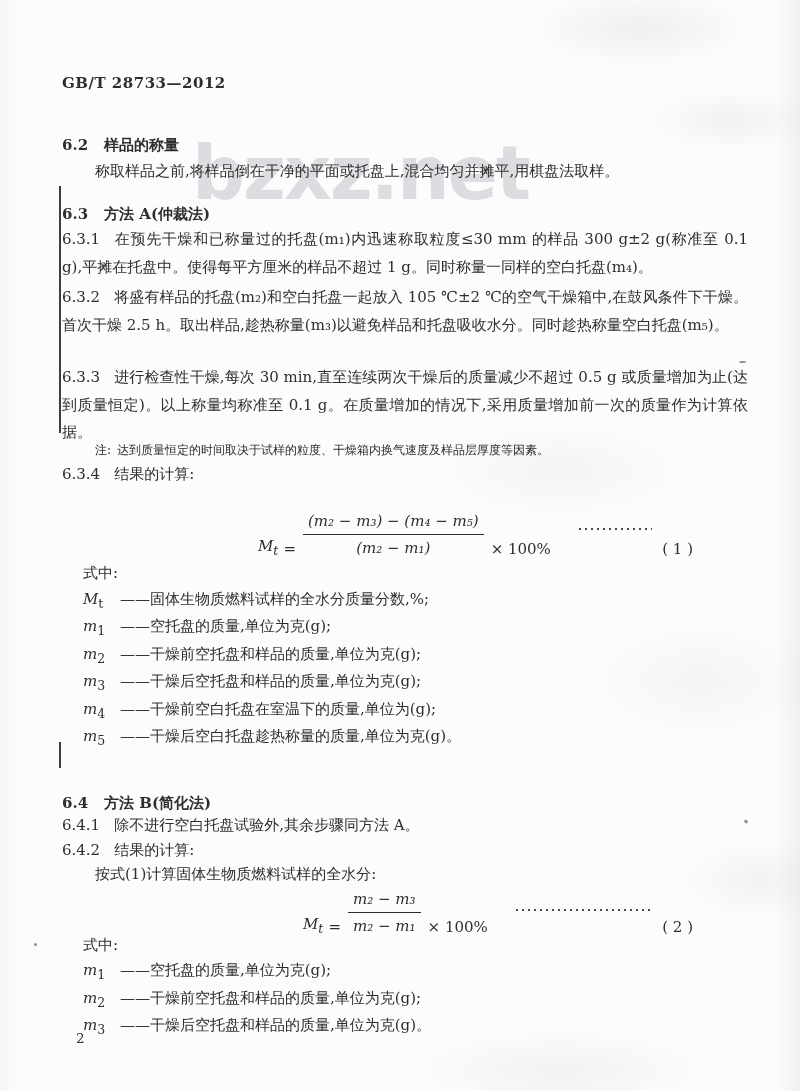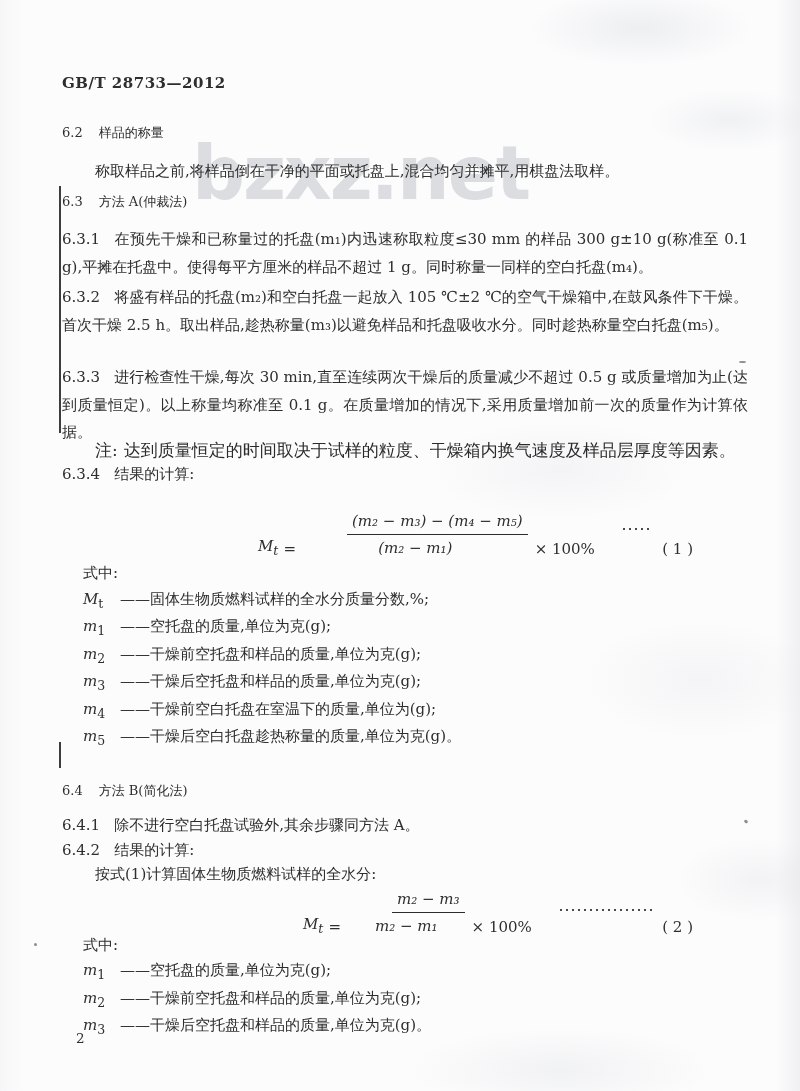--- a/index.html
+++ b/index.html
@@ -20,37 +20,37 @@
   }
   .watermark{
     position:absolute;left:192px;top:130px;z-index:0;
     font-family:"DejaVu Sans","Liberation Sans",sans-serif;
     font-weight:bold;font-size:74px;letter-spacing:-2px;
     color:#c6c9ce;opacity:0.6;white-space:nowrap;
   }
   .content{position:absolute;left:62px;top:0;width:686px;height:841px;z-index:1;}
   .blk{position:absolute;left:0;right:0;margin:0;}
   .doc-header{font-weight:bold;font-size:15px;letter-spacing:0.5px;}
-  .h{font-weight:normal;font-size:13px;}
+  .h{font-weight:bold;font-size:15px;margin-top:12px;}
   .hnum{margin-right:16px;}
   .para{font-size:15px;line-height:27.5px;text-align:justify;}
   .pnum{margin-right:14px;white-space:nowrap;}
   .indent{padding-left:33px;}
   .lmargin{padding-left:21px;}
-  .note{font-size:17px;line-height:20px;padding-left:33px;color:#2b2b2b;}
+  .note{font-size:12px;line-height:20px;padding-left:33px;color:#2b2b2b;}
   .note-label{margin-right:6px;}
   
   .formula{display:flex;align-items:flex-end;font-size:15px;}
   .f1{left:196px;right:55px;top:500px;height:58px;}
   .f2{left:241px;right:55px;top:884px;height:52px;}
   .math{font-style:italic;font-family:"DejaVu Serif",serif;}
   .mvar{margin-right:5px;}
   .eq{margin-right:7px;}
   .frac{display:inline-block;text-align:center;line-height:1.35;}
-  .fnum{display:block;padding:0 5px 3px;border-bottom:1.3px solid #2c2c2c;margin-left:44px;}
+  .fnum{display:block;padding:0 5px 3px;border-bottom:1.3px solid #2c2c2c;}
   .fden{display:block;padding-top:3px;}
   .times{margin-left:7px;white-space:nowrap;margin-top:45px;}
   .leader{flex:1;height:3px;margin:0 10px 0 28px;align-self:center;
     background-image:repeating-linear-gradient(to right,#4a4a4a 0 2px,transparent 2px 6px);
     background-position:center;background-size:100% 2px;background-repeat:no-repeat;}
   .eqno{white-space:nowrap;}
   
   .def{font-size:15px;line-height:27.5px;padding-left:21px;}
   .symwrap{display:inline-block;min-width:37px;}
   
@@ -87,21 +87,21 @@
   <div class="content">
 
     <div class="blk doc-header t-header">GB/T 28733—2012</div>
 
     <h2 class="blk h t-h62"><span class="hnum">6.2</span><span>样品的称量</span></h2>
 
     <p class="blk para indent t-p62">称取样品之前,将样品倒在干净的平面或托盘上,混合均匀并摊平,用棋盘法取样。</p>
 
     <h2 class="blk h t-h63"><span class="hnum">6.3</span><span>方法 A(仲裁法)</span></h2>
 
-    <p class="blk para t-p631"><span class="pnum">6.3.1</span><span>在预先干燥和已称量过的托盘(m₁)内迅速称取粒度≤30 mm 的样品 300 g±10 g(称准至 0.1 g),平摊在托盘中。使得每平方厘米的样品不超过 1 g。同时称量一同样的空白托盘(m₄)。</span></p>
+    <p class="blk para t-p631"><span class="pnum">6.3.1</span><span>在预先干燥和已称量过的托盘(m₁)内迅速称取粒度≤30 mm 的样品 300 g±2 g(称准至 0.1 g),平摊在托盘中。使得每平方厘米的样品不超过 1 g。同时称量一同样的空白托盘(m₄)。</span></p>
 
     <p class="blk para t-p632"><span class="pnum">6.3.2</span><span>将盛有样品的托盘(m₂)和空白托盘一起放入 105 ℃±2 ℃的空气干燥箱中,在鼓风条件下干燥。首次干燥 2.5 h。取出样品,趁热称量(m₃)以避免样品和托盘吸收水分。同时趁热称量空白托盘(m₅)。</span></p>
 
     <p class="blk para t-p633"><span class="pnum">6.3.3</span><span>进行检查性干燥,每次 30 min,直至连续两次干燥后的质量减少不超过 0.5 g 或质量增加为止(达到质量恒定)。以上称量均称准至 0.1 g。在质量增加的情况下,采用质量增加前一次的质量作为计算依据。</span></p>
 
     <p class="blk note t-note"><span class="note-label">注:</span><span>达到质量恒定的时间取决于试样的粒度、干燥箱内换气速度及样品层厚度等因素。</span></p>
 
     <p class="blk para t-p634"><span class="pnum">6.3.4</span><span>结果的计算:</span></p>
 
 

